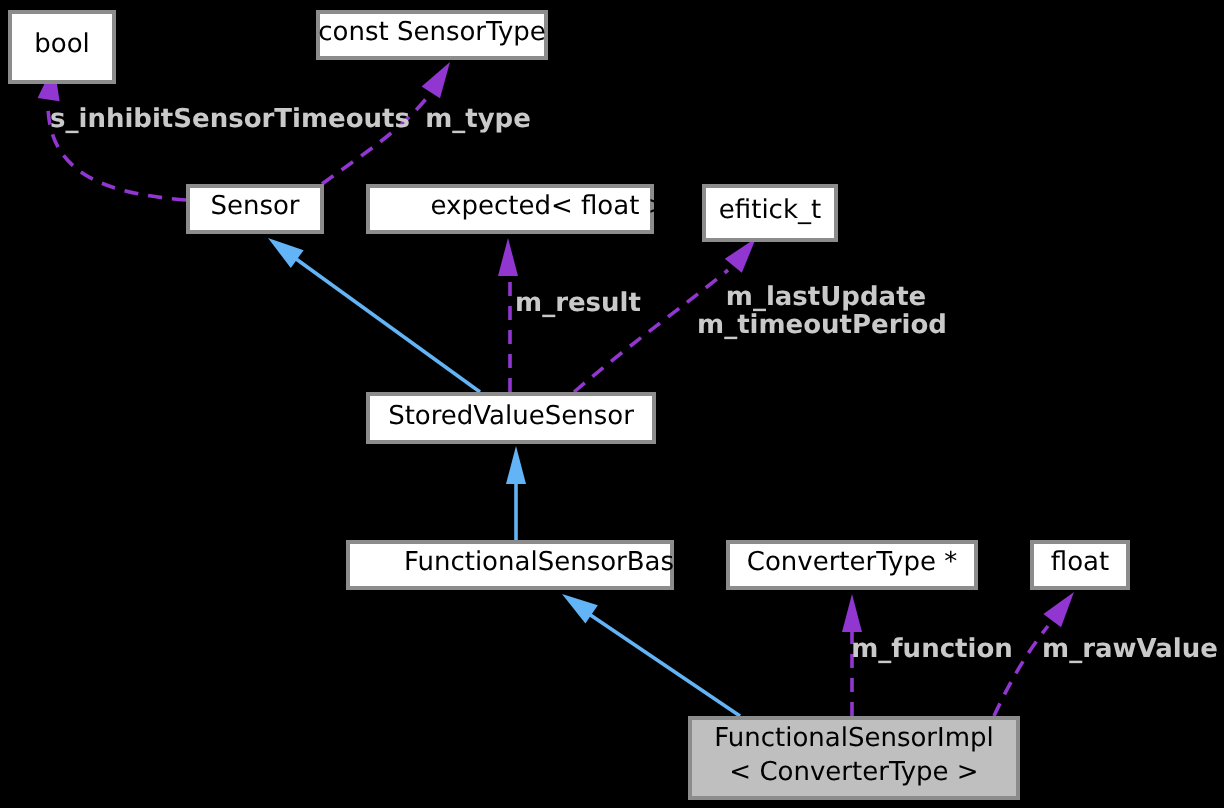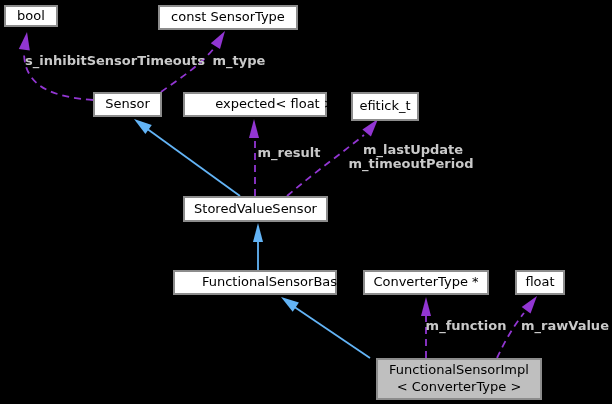--- a/index.html
+++ b/index.html
@@ -14,21 +14,21 @@
   .inh-head { fill:var(--inh); stroke:none; }
   .usage { stroke:var(--usage); fill:none; stroke-width:1.8; stroke-dasharray:7 5; }
   .usage-head { fill:var(--usage); stroke:none; }
   .node {
     position:absolute; box-sizing:border-box;
     background:var(--node-fill); border:2px solid var(--node-border);
     color:var(--node-text); font-size:13px; line-height:1.3;
     display:flex; flex-direction:column; align-items:center; justify-content:center;
     white-space:nowrap; z-index:2; cursor:pointer;
   }
-  .node.current { background:var(--current-fill); cursor:default;margin-left:32px; }
+  .node.current { background:var(--current-fill); cursor:default; }
   .edge-label {
     position:absolute; transform:translate(-50%,-50%);
     color:var(--label-color); font-size:13px; font-weight:600;
     white-space:nowrap; z-index:1;
   }
 </style>
 </head>
 <body>
 
 <div class="canvas" style="--bg: #000000; --node-fill: #ffffff; --node-border: #8c8c8c; --node-text: #000000; --current-fill: #bfbfbf; --inh: #63b4f6; --usage: #9236d2; --label-color: #c9c9c9;">
@@ -68,24 +68,24 @@
       <path class="inh" d="M 258 270 L 258 235"></path>
       <polygon class="inh-head" points="258,223 253,242 263,242"></polygon>
     </g>
     <g>
       <path class="inh" d="M 370 358 L 293 306"></path>
       <polygon class="inh-head" points="281,297 298.9,302.6 292.7,311.7"></polygon>
     </g>
   </svg>
 
   <div id="nodes-layer">
-      <div class="node" style="left: 4px; top: 5px; width: 54px; height: 22px;">
+      <div class="node" style="left: 4px; top: 5px; width: 54px; height: 37px;">
         <span>bool</span>
       </div>
-      <div class="node" style="left: 158px; top: 5px; width: 140px; height: 25px;">
+      <div class="node" style="left: 158px; top: 5px; width: 116px; height: 25px;">
         <span>const SensorType</span>
       </div>
       <div class="node" style="left: 93px; top: 92px; width: 69px; height: 25px;">
         <span>Sensor</span>
       </div>
       <div class="node" style="left: 183px; top: 92px; width: 144px; height: 25px; padding-left: 40px;">
         <span>expected&lt; float &gt;</span>
       </div>
       <div class="node" style="left: 351px; top: 92px; width: 68px; height: 29px;">
         <span>efitick_t</span>

